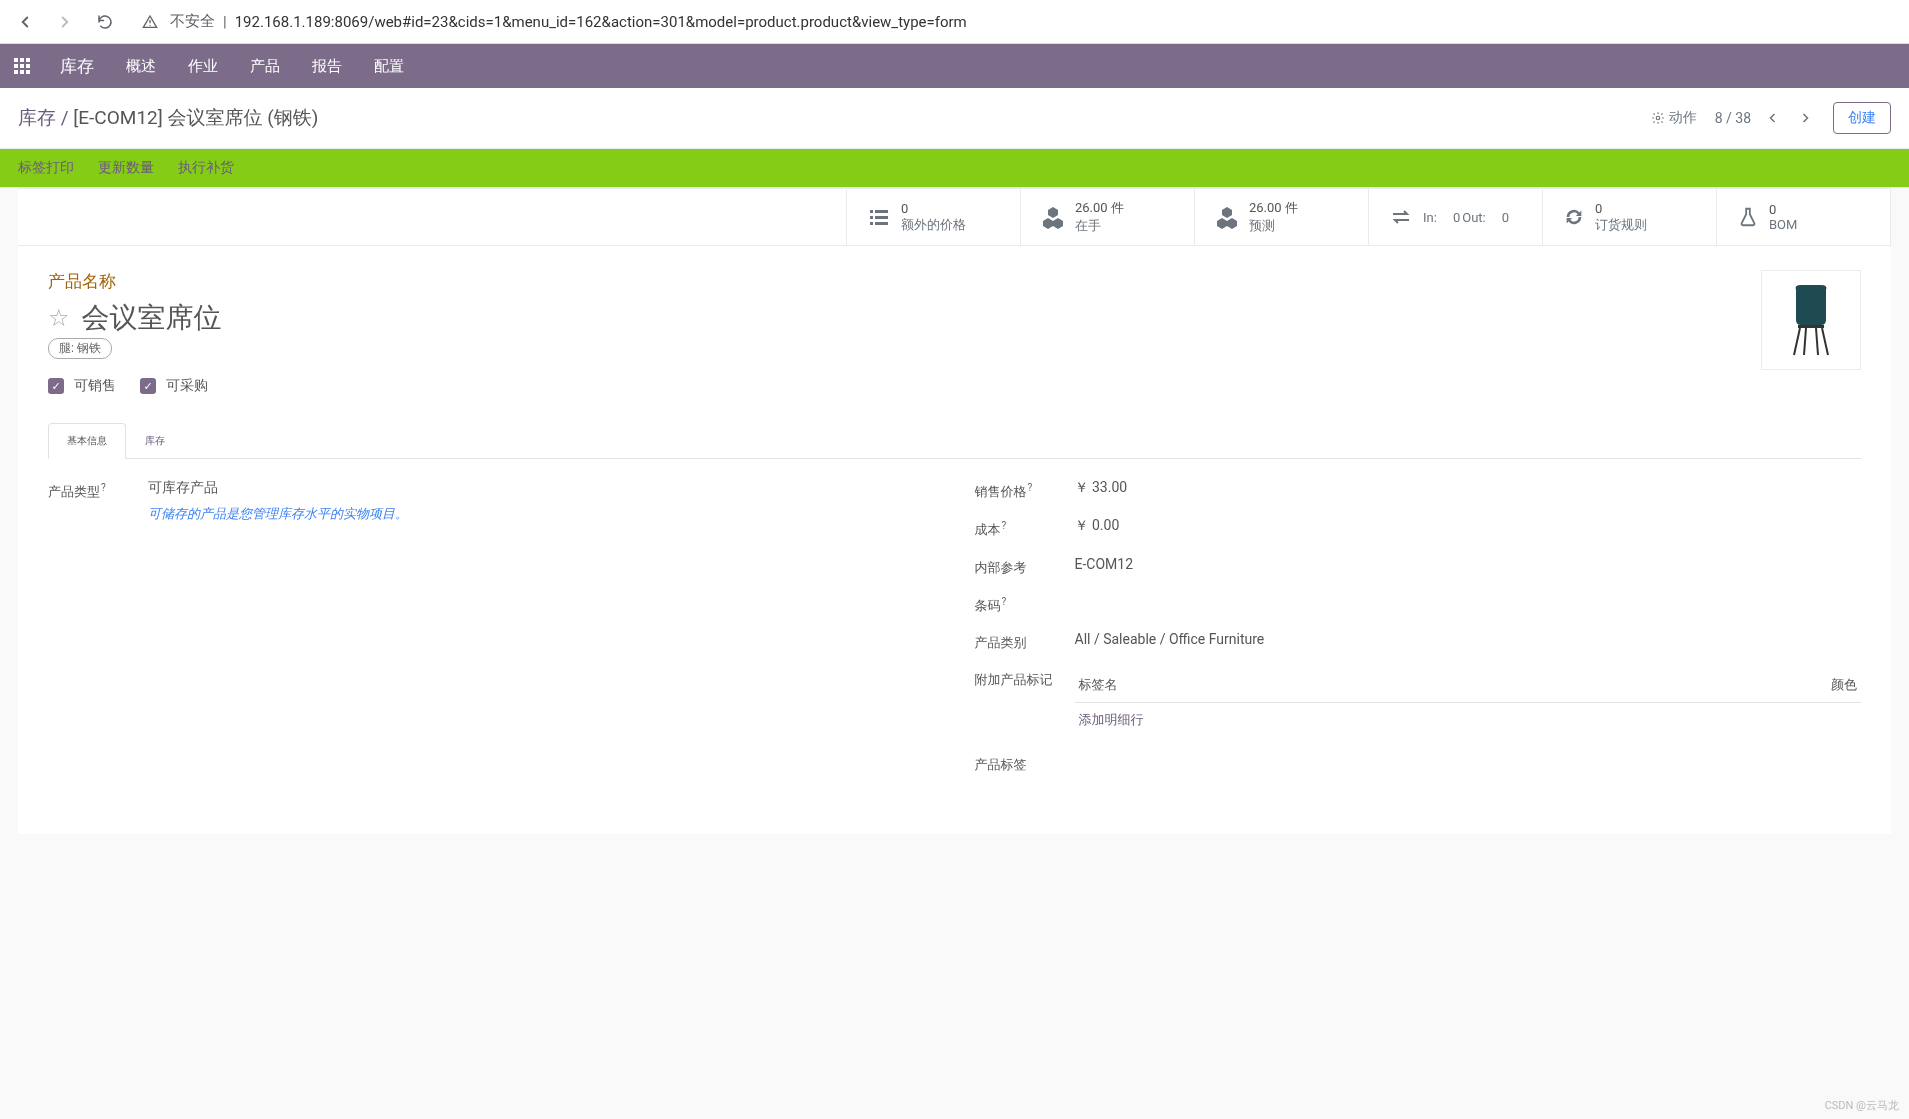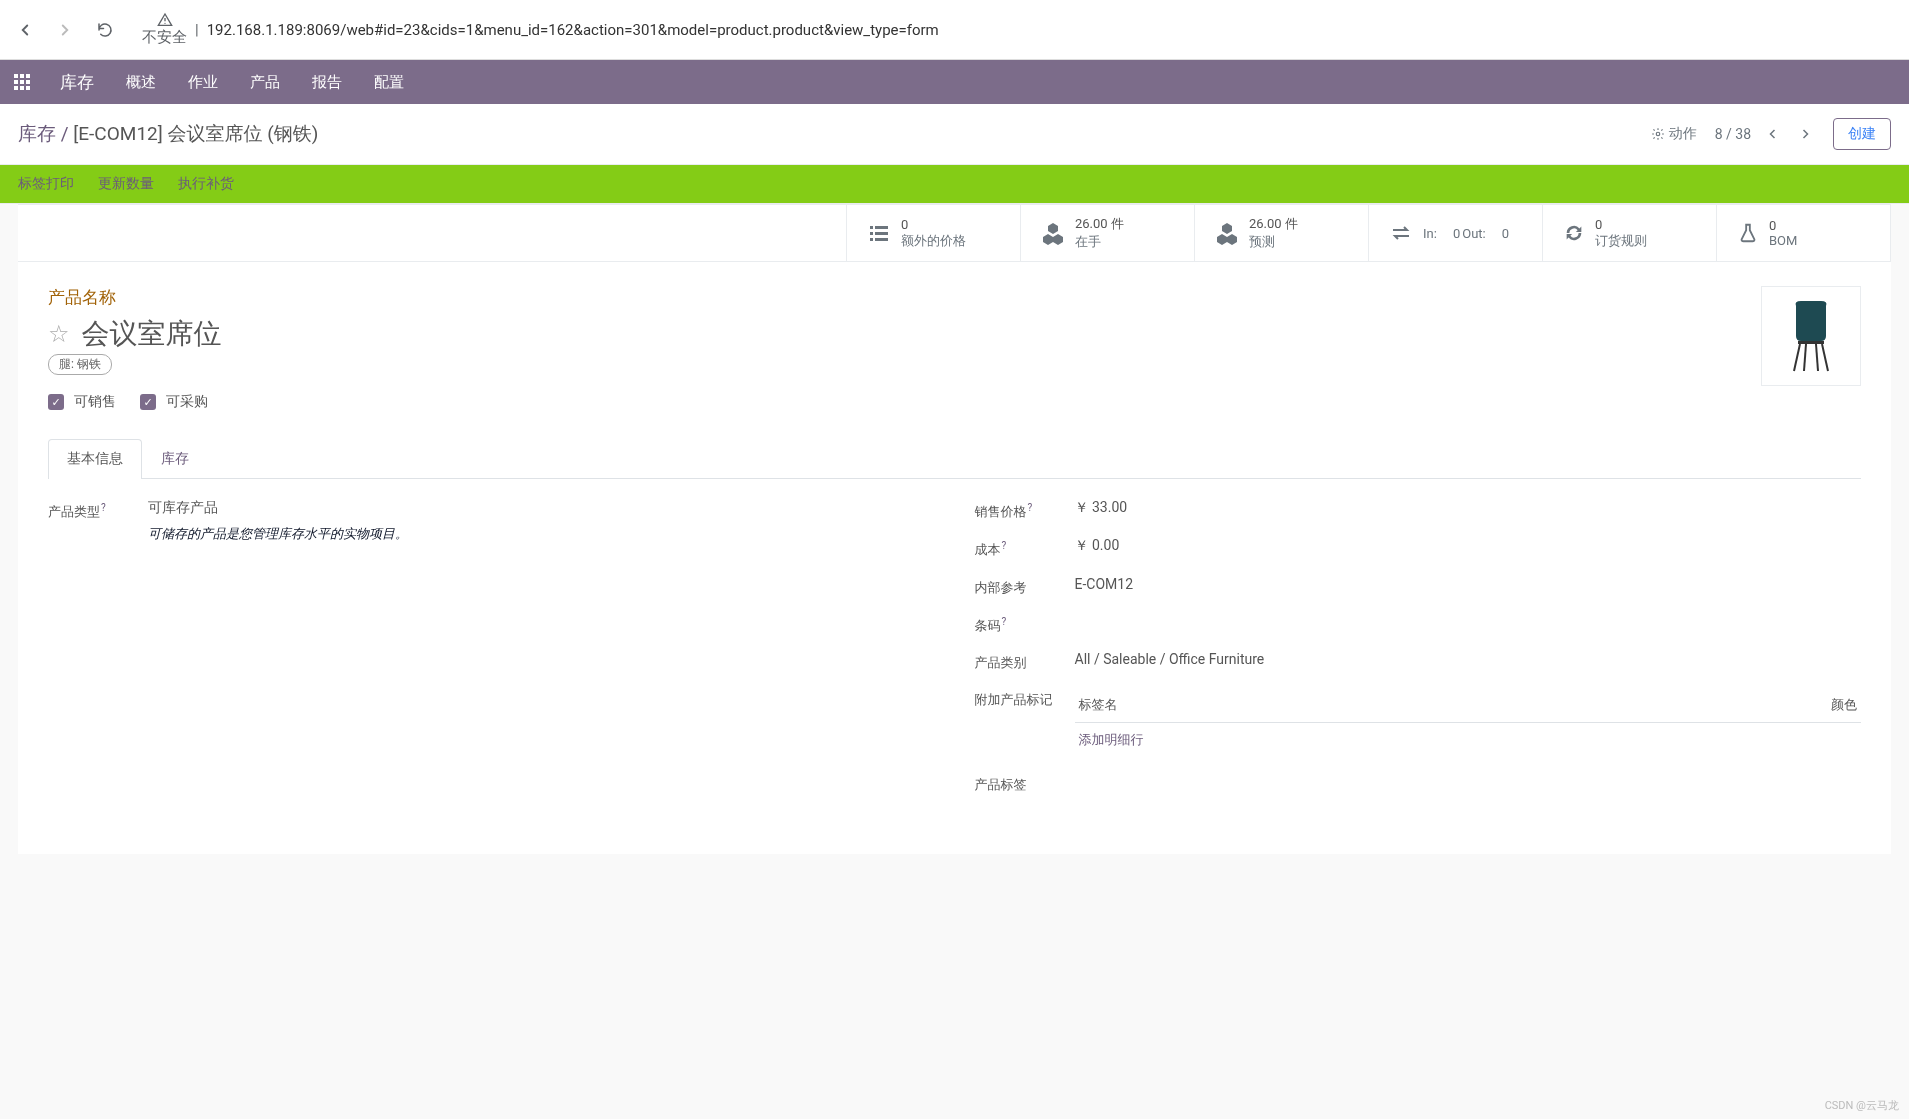--- a/index.html
+++ b/index.html
@@ -3,21 +3,21 @@
   <meta charset="utf-8">
   <style>
     * { margin: 0; padding: 0; box-sizing: border-box; font-family: -apple-system, BlinkMacSystemFont, "Segoe UI", Roboto, sans-serif; }
     body { background: #f9f9f9; }
     
     
     .browser-bar { background: #fff; border-bottom: 1px solid #ddd; padding: 6px 10px; display: flex; align-items: center; gap: 10px; }
     .nav-btn { width: 30px; height: 30px; display: flex; align-items: center; justify-content: center; color: #5f6368; cursor: pointer; border-radius: 50%; }
     .nav-btn.disabled { color: #bbb; }
     .url-bar { flex: 1; display: flex; align-items: center; background: #fff; padding: 6px 12px; gap: 8px; font-size: 15px; color: #5f6368; }
-    .url-warn { display: flex; align-items: center; gap: 0; flex-direction: column; }
+    .url-warn { display: flex; align-items: center; gap: 12px; }
     .url-text { color: #333; }
     
     
     .topnav { background: #7c6c8a; color: white; display: flex; align-items: center; padding: 0 8px; height: 44px; gap: 16px; }
     .apps-icon { width: 28px; height: 28px; display: flex; align-items: center; justify-content: center; cursor: pointer; }
     .topnav-item { padding: 10px 8px; cursor: pointer; font-size: 15px; }
     .topnav-brand { font-size: 17px; font-weight: 500; padding: 10px 8px; }
     
     
     .control-panel { background: #fff; padding: 14px 18px; display: flex; justify-content: space-between; align-items: center; border-bottom: 1px solid #e9ecef; }
@@ -53,31 +53,31 @@
     .star { color: #aaa; font-size: 24px; cursor: pointer; }
     .prod-title { font-size: 28px; color: #555; }
     .tag-pill { display: inline-block; border: 1px solid #aaa; border-radius: 10px; padding: 1px 10px; font-size: 12px; color: #666; margin-top: 0; }
     .checks { display: flex; gap: 24px; margin-top: 18px; align-items: center; }
     .check-item { display: flex; align-items: center; gap: 10px; font-size: 14px; color: #555; }
     .checkbox { width: 16px; height: 16px; background: #7c6c8a; border-radius: 3px; display: flex; align-items: center; justify-content: center; color: white; font-size: 11px; }
     .prod-img { width: 100px; height: 100px; border: 1px solid #e9ecef; display: flex; align-items: center; justify-content: center; }
     
     
     .tabs { display: flex; border-bottom: 1px solid #dee2e6; margin-top: 28px; }
-    .tab { padding: 10px 18px; cursor: pointer; color: #6b5b7b; font-size: 14px; border: 1px solid transparent; border-bottom: none; }
+    .tab { padding: 10px 18px; cursor: pointer; color: #6b5b7b; font-size: 10px; border: 1px solid transparent; border-bottom: none; }
     .tab.active { border-color: #dee2e6; background: #fff; color: #555; border-radius: 4px 4px 0 0; margin-bottom: -1px; }
     
     
     .form-grid { display: flex; gap: 40px; padding: 20px 0; }
     .form-col { flex: 1; }
     .field-row { display: flex; margin-bottom: 16px; align-items: flex-start; }
     .field-label { width: 100px; font-size: 13px; color: #555; padding-top: 3px; }
     .field-label sup { color: #6b5b7b; cursor: help; font-size: 10px; margin-left: 1px; }
     .field-val { flex: 1; font-size: 14px; color: #555; }
-    .field-hint { font-style: italic; color: #0f172a; font-size: 13px; margin-top: 8px; }
+    .field-hint { font-style: italic; color: #3b82f6; font-size: 13px; margin-top: 8px; }
     
     
     .sub-table { width: 100%; border-collapse: collapse; }
     .sub-table th { text-align: left; padding: 8px 4px; font-weight: normal; font-size: 13px; color: #555; border-bottom: 1px solid #dee2e6; }
     .sub-table th.right { text-align: right; }
     .add-line { color: #6b5b7b; cursor: pointer; font-size: 13px; padding: 8px 4px; display: block; }
     
     .watermark { position: fixed; bottom: 6px; right: 10px; font-size: 11px; color: #bbb; }
     
     svg { display: block; }

